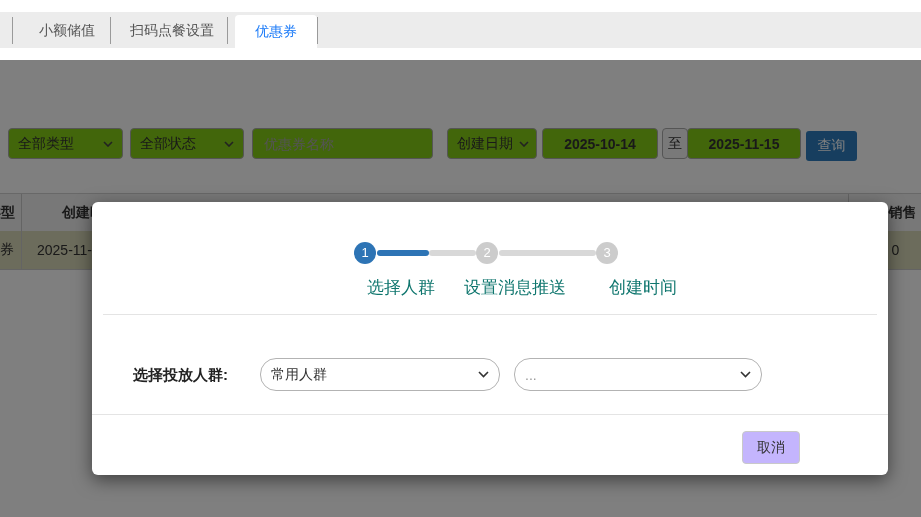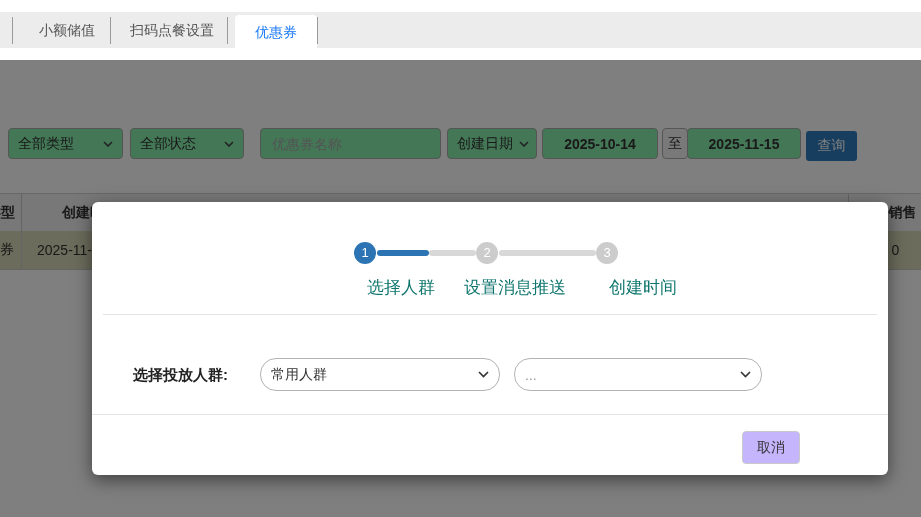--- a/index.html
+++ b/index.html
@@ -8,27 +8,27 @@
     background:#ffffff;
     font-family:"Liberation Sans","DejaVu Sans",sans-serif;
     font-size:14px;color:#333;
   }
   
   .tabbar{position:absolute;left:0;top:12px;width:921px;height:36px;background:#ececec;}
   .tab-sep{position:absolute;top:5px;width:1px;height:27px;background:#9a9a9a;}
   .tab{position:absolute;top:0;height:36px;line-height:36px;text-align:center;color:#555;cursor:pointer;}
   .tab-active-block{
     position:absolute;left:235px;top:3px;width:82px;height:45px;background:#ffffff;
-    border-radius:4px 4px 0 0;text-align:center;line-height:34px;color:#1a7af8;cursor:pointer;
+    border-radius:4px 4px 0 0;text-align:center;line-height:34px;color:#1a7af8;cursor:pointer;font-family:Liberation Mono, monospace;
   }
   .white-strip{position:absolute;left:0;top:48px;width:921px;height:12px;background:#ffffff;}
   
   .content{position:absolute;left:0;top:60px;width:921px;height:457px;background:#ffffff;}
   .ctrl{
-    position:absolute;top:68px;height:31px;background:#86efac;border:1px solid #ababab;
+    position:absolute;top:68px;height:31px;background:#84cc16;border:1px solid #ababab;
     border-radius:4px;box-sizing:border-box;display:flex;align-items:center;
   }
   .sel{justify-content:space-between;padding:0 9px;cursor:pointer;}
   .sel .sel-text{white-space:nowrap;}
   .chev{flex:0 0 auto;margin-left:6px;}
   .txt-input{padding:0 9px;}
   .txt-input input{border:none;outline:none;width:100%;font:inherit;color:#333;background:transparent;}
   .txt-input input::placeholder{color:#a8a8a8;}
   .date-box{justify-content:flex-start;padding:0 6px;font-weight:bold;}
   .date-box input{border:none;outline:none;width:100%;text-align:center;font:inherit;color:#333;background:transparent;}
@@ -95,21 +95,21 @@
     <svg class="chev" width="10" height="6" viewBox="0 0 10 6">
         <polyline points="1,1 5,5 9,1" fill="none" stroke="#444" stroke-width="1.6"></polyline>
       </svg>
   </div>
   <div class="ctrl sel" style="left:130px;width:114px">
     <span class="sel-text">全部状态</span>
     <svg class="chev" width="10" height="6" viewBox="0 0 10 6">
         <polyline points="1,1 5,5 9,1" fill="none" stroke="#444" stroke-width="1.6"></polyline>
       </svg>
   </div>
-  <div class="ctrl txt-input" style="left:260px;width:181px">
+  <div class="ctrl txt-input" style="left:252px;width:181px">
     <input type="text" placeholder="优惠券名称" style="">
   </div>
   <div class="ctrl sel" style="left:447px;width:90px">
     <span class="sel-text">创建日期</span>
     <svg class="chev" width="10" height="6" viewBox="0 0 10 6">
         <polyline points="1,1 5,5 9,1" fill="none" stroke="#444" stroke-width="1.6"></polyline>
       </svg>
   </div>
   <div class="ctrl date-box" style="left:542px;width:116px">
     <input type="text" value="2025-10-14" style="">

